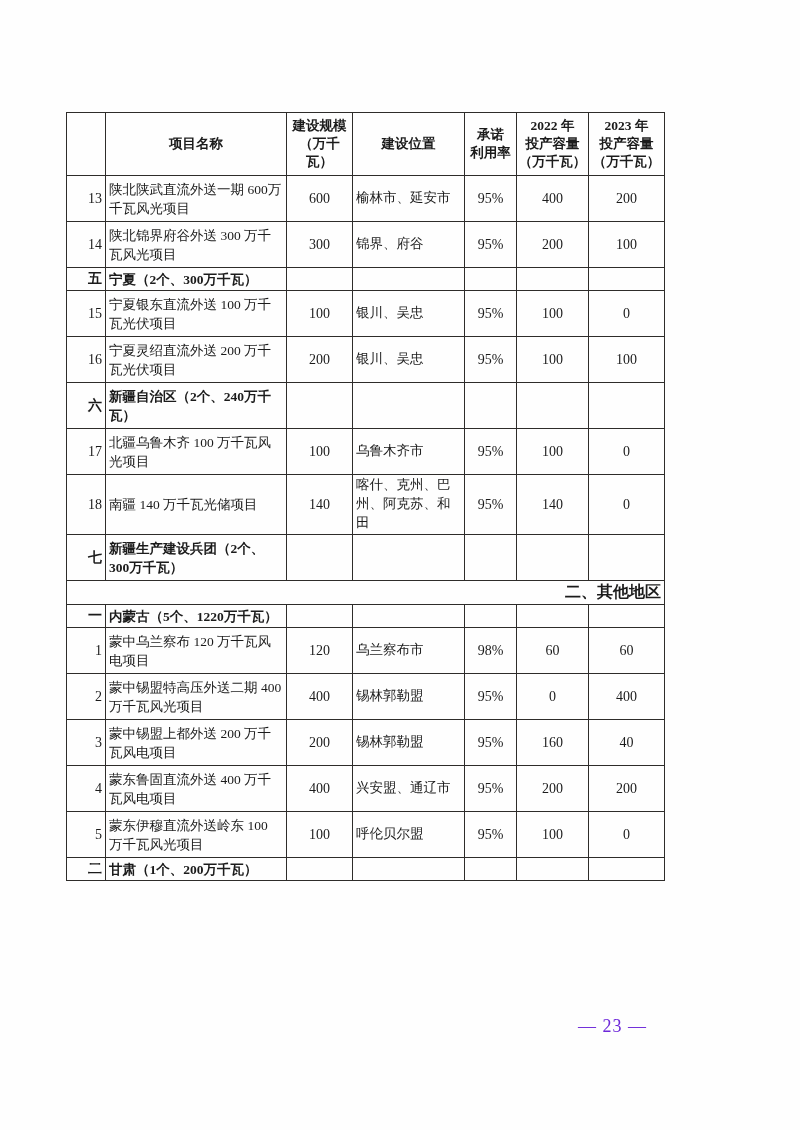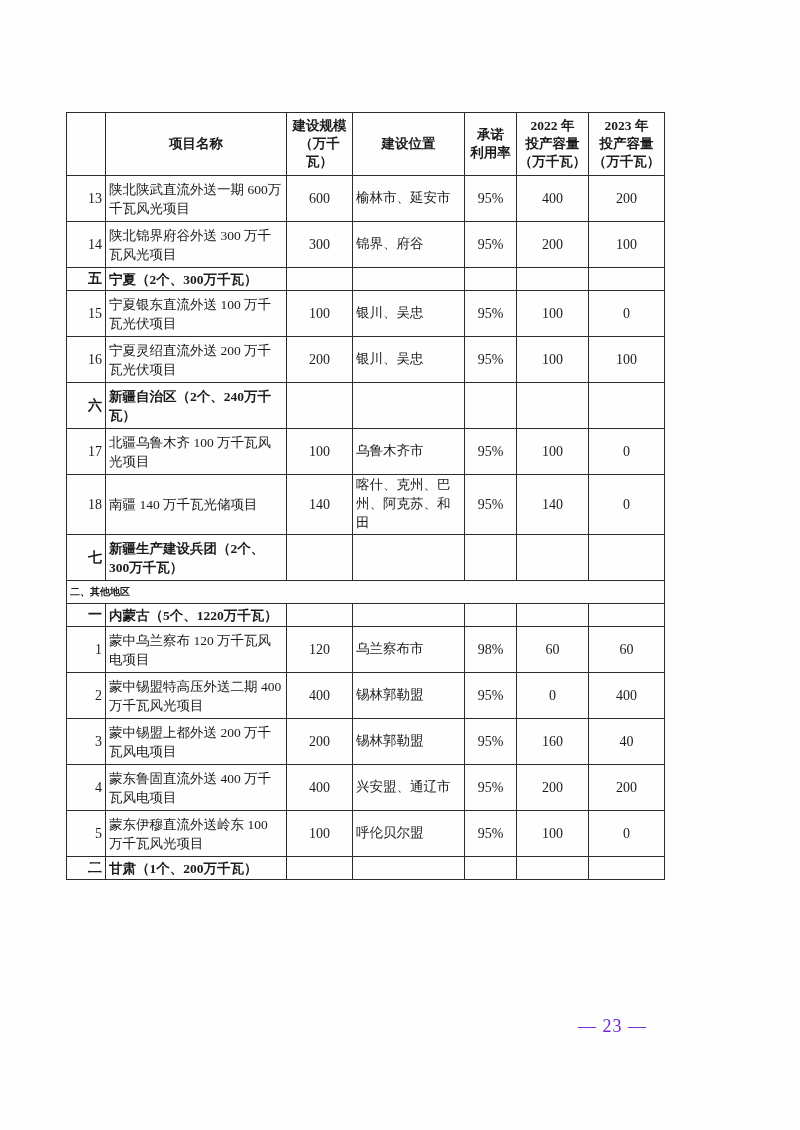--- a/index.html
+++ b/index.html
@@ -63,22 +63,22 @@
     line-height: 19px;
     padding: 2px 4px;
     font-family: Liberation Mono, monospace;
   }
   tr.row-section .cell-name, tr.row-section .cell-index {
     font-weight: 700;
   }
   tr.row-section .cell-name.center { text-align: left; line-height: 19px; }
   .cell-divider {
     font-weight: 700;
-    font-size: 10px;
-    text-align: left;
+    font-size: 16px;
+    text-align: right;
   }
   .page-number {
     position: absolute;
     left: 540px;
     top: 1016px;
     width: 145px;
     text-align: center;
     font-size: 18px;
     letter-spacing: 1px;
     color: #6d28d9;

